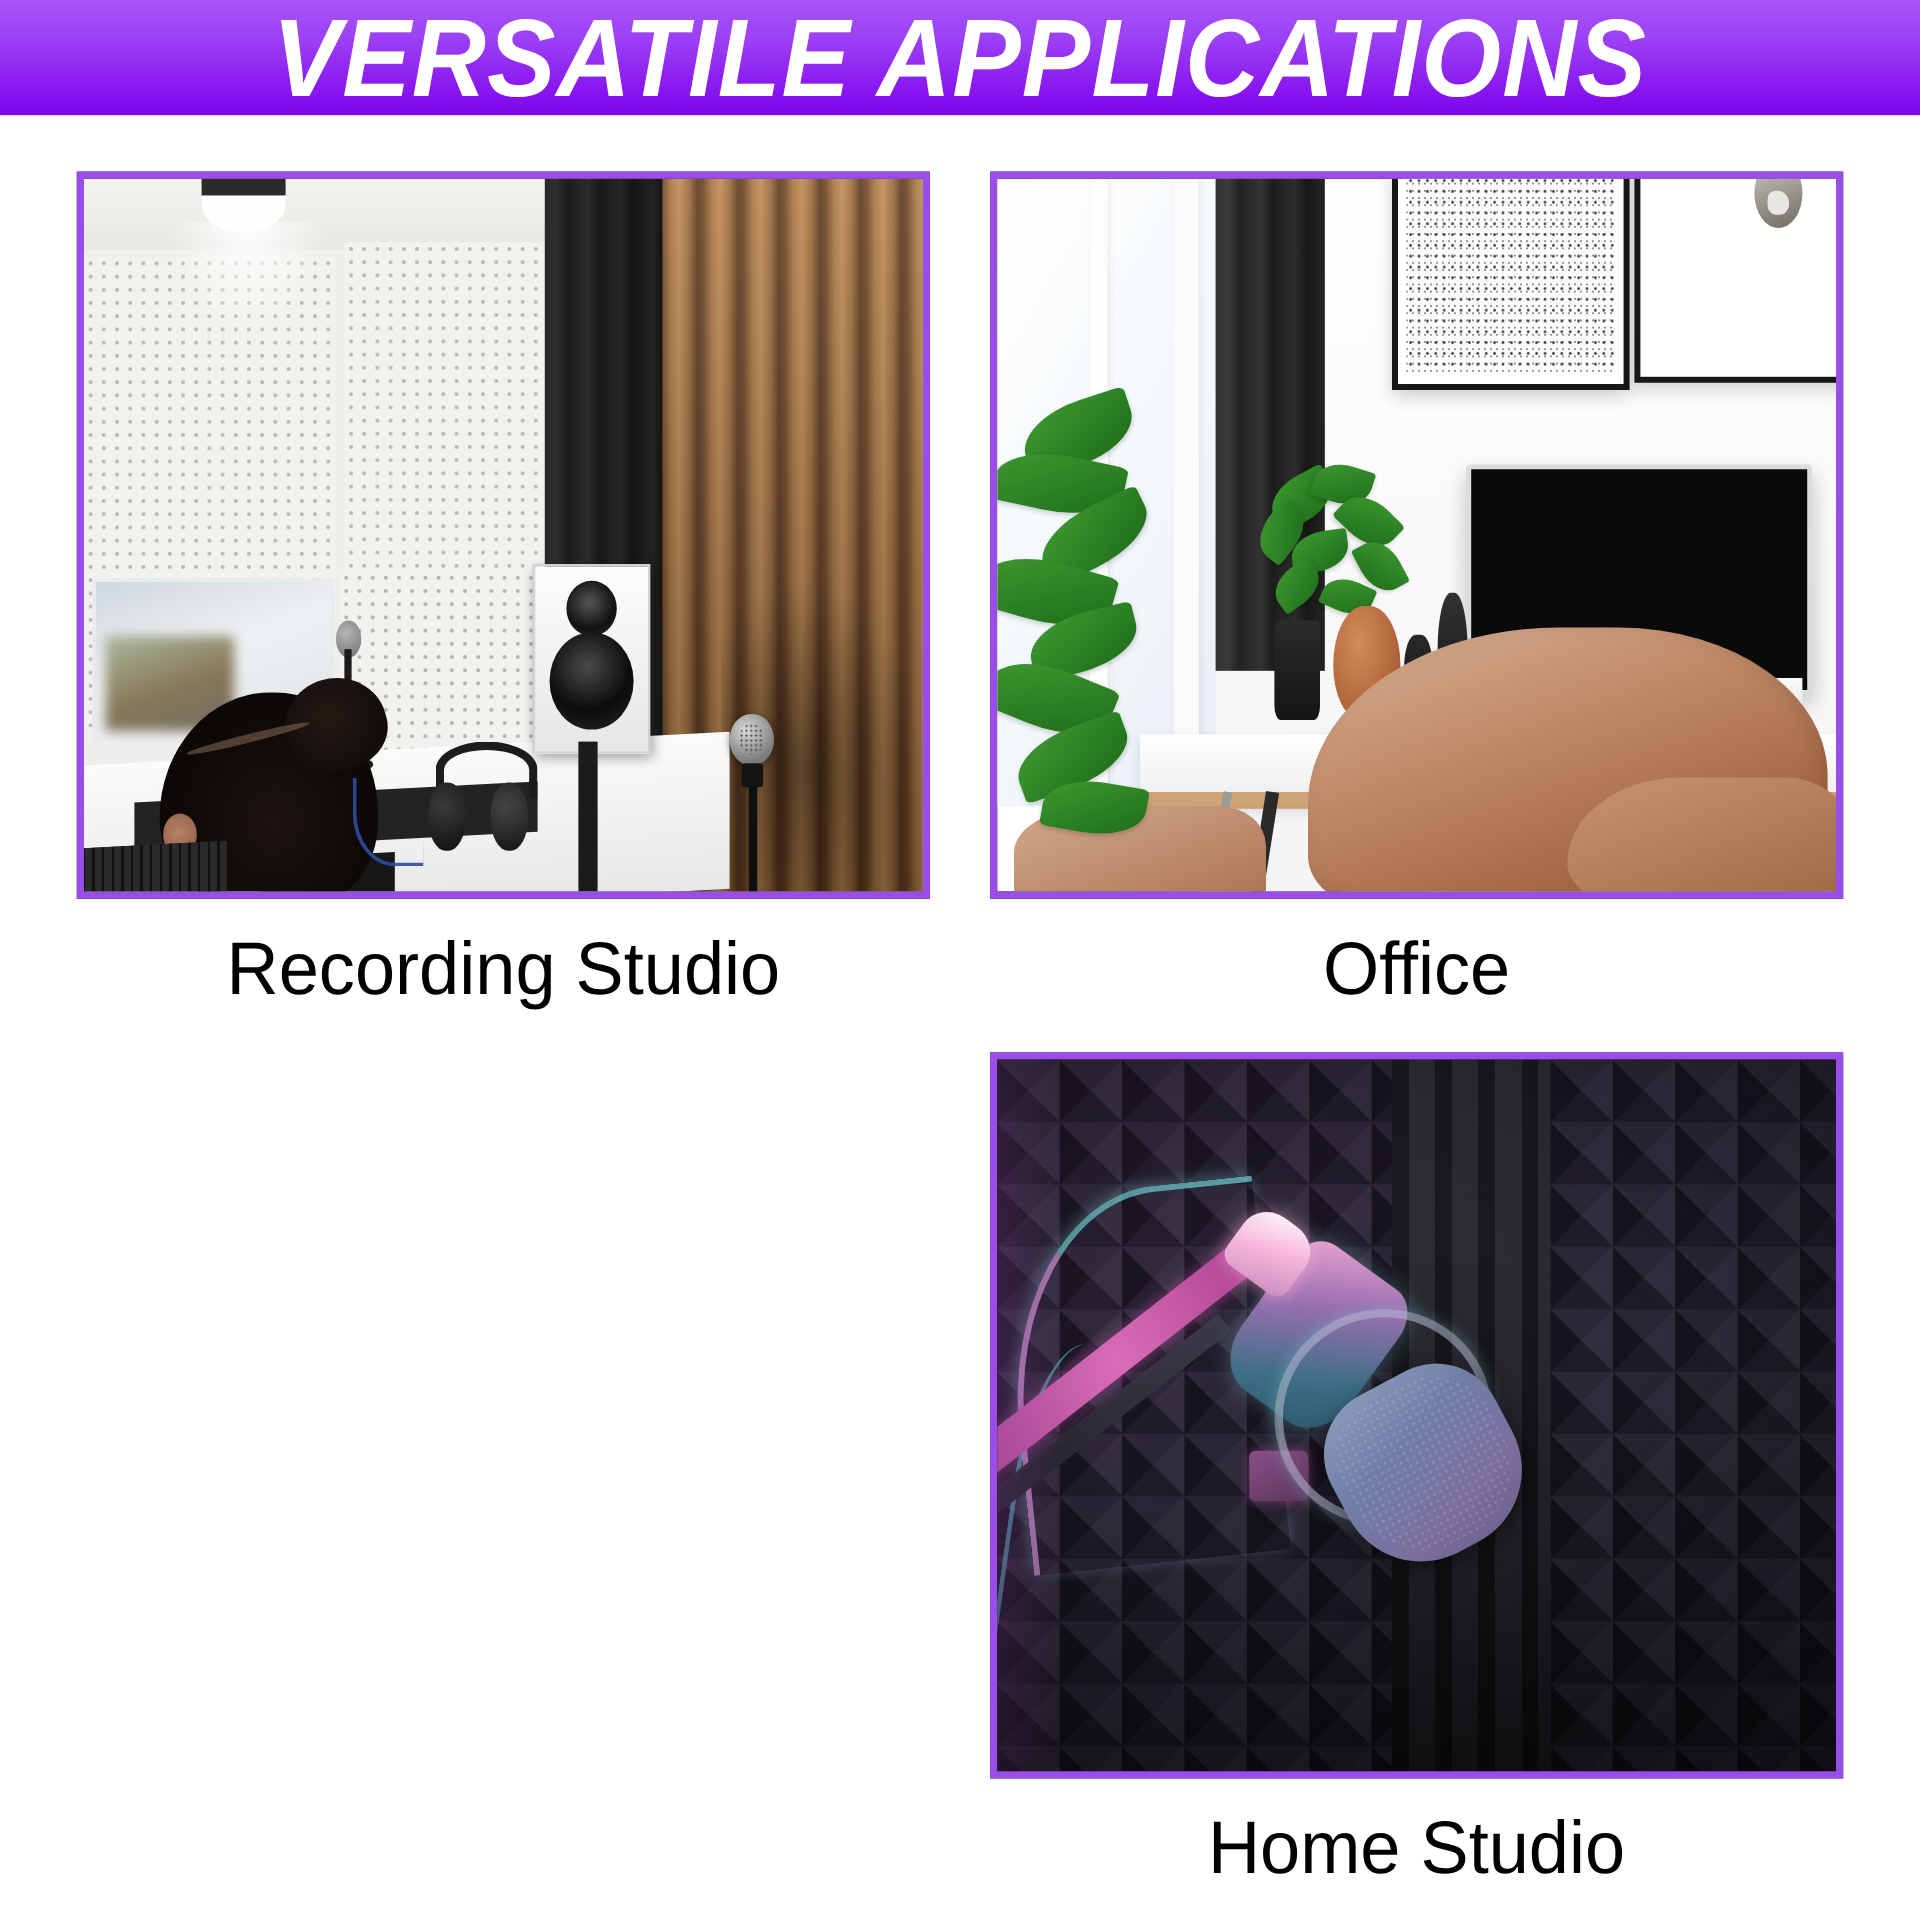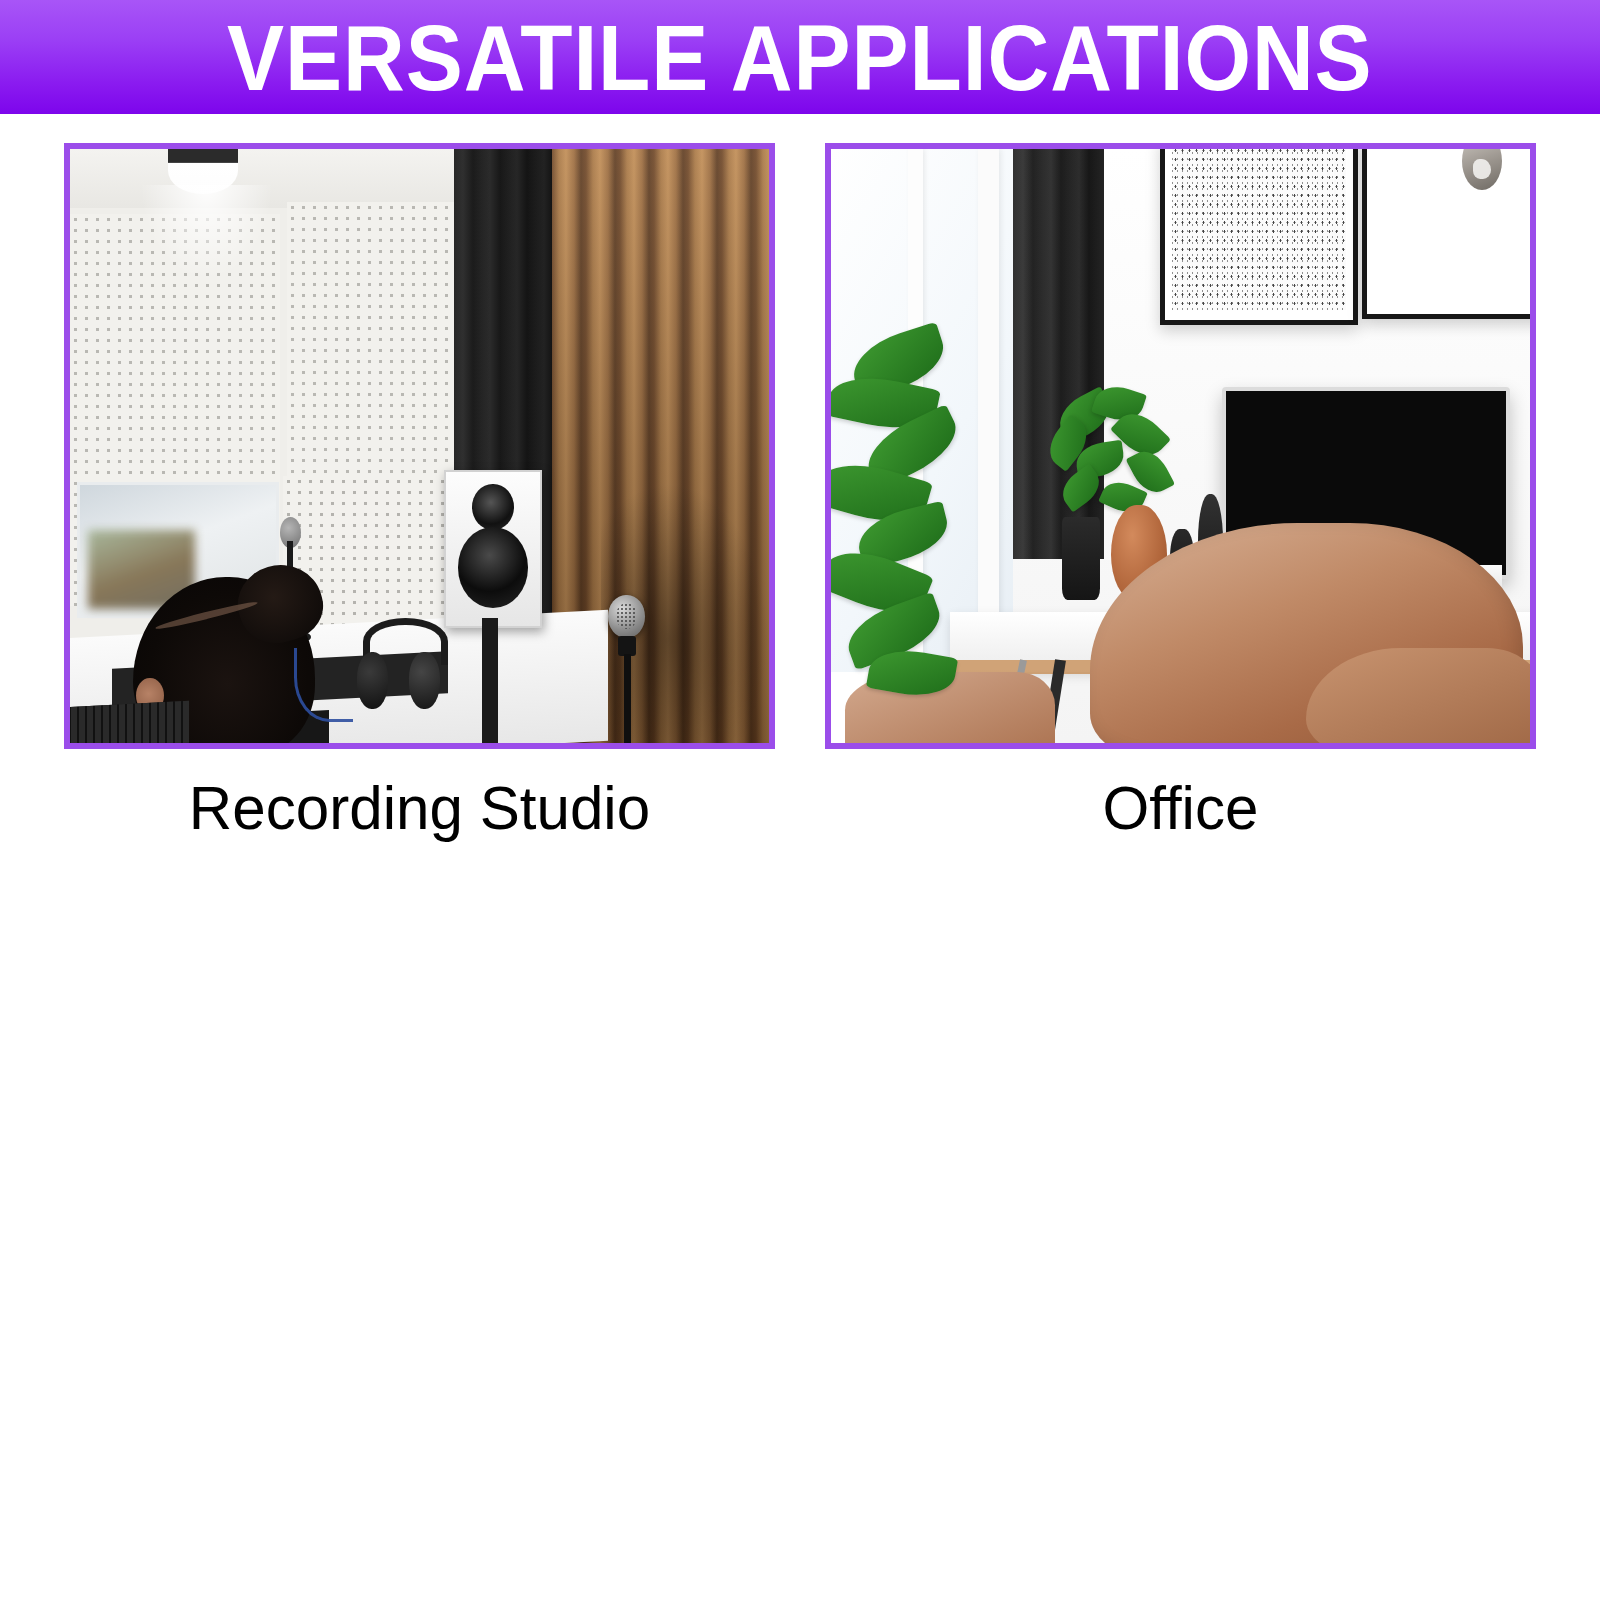--- a/index.html
+++ b/index.html
@@ -6,24 +6,25 @@
   body{
     width:1600px;height:1600px;
     background:#ffffff;
     font-family:"Liberation Sans", sans-serif;
     overflow:hidden;
   }
   .page{position:relative;width:1600px;height:1600px;}
 
   
   .banner{
-    position:absolute;left:0;top:0;width:1600px;height:114px;
+    position:absolute;left:0;top:0;width:1600px;height:96px;
     background:linear-gradient(180deg,#a855f7 0%,#9b3ff5 35%,#8b1cf0 72%,#7d05ec 100%);
     display:flex;align-items:center;justify-content:center;
     overflow:hidden;
+    font-style:italic;
   }
   .banner-title{
     color:#ffffff;
     font-size:92px;
     font-weight:bold;
     letter-spacing:1px;
     line-height:1;
     transform:scaleX(0.93);
     white-space:nowrap;
     text-align:center;
@@ -432,15 +433,36 @@
             <div class="leaf" style="left:4%;top:62%;width:68%;height:14%;transform:rotate(22deg);"></div>
             <div class="leaf" style="left:18%;top:76%;width:64%;height:13%;transform:rotate(-20deg);"></div>
             <div class="leaf" style="left:34%;top:88%;width:56%;height:12%;transform:rotate(10deg);"></div>
           </div>
         </div>
       </div>
       <div class="caption">Office</div>
     </div>
 
 
+    <div class="cell c3">
+      <div class="photo">
+        <div class="scene p4">
+          <div class="foamL"></div>
+          <div class="wedgeC"></div>
+          <div class="foamR"></div>
+          <div class="cable"></div>
+          <div class="cable2"></div>
+          <div class="boom2"></div>
+          <div class="boom"></div>
+          <div class="hinge"></div>
+          <div class="mic-body"></div>
+          <div class="mic-tip"></div>
+          <div class="shock"></div>
+          <div class="mic-head"></div>
+          <div class="rimL"></div>
+          <div class="vig"></div>
+        </div>
+      </div>
+      <div class="caption">Home Studio</div>
+    </div>
 
   </div>
 </div>
 
 </body></html>

